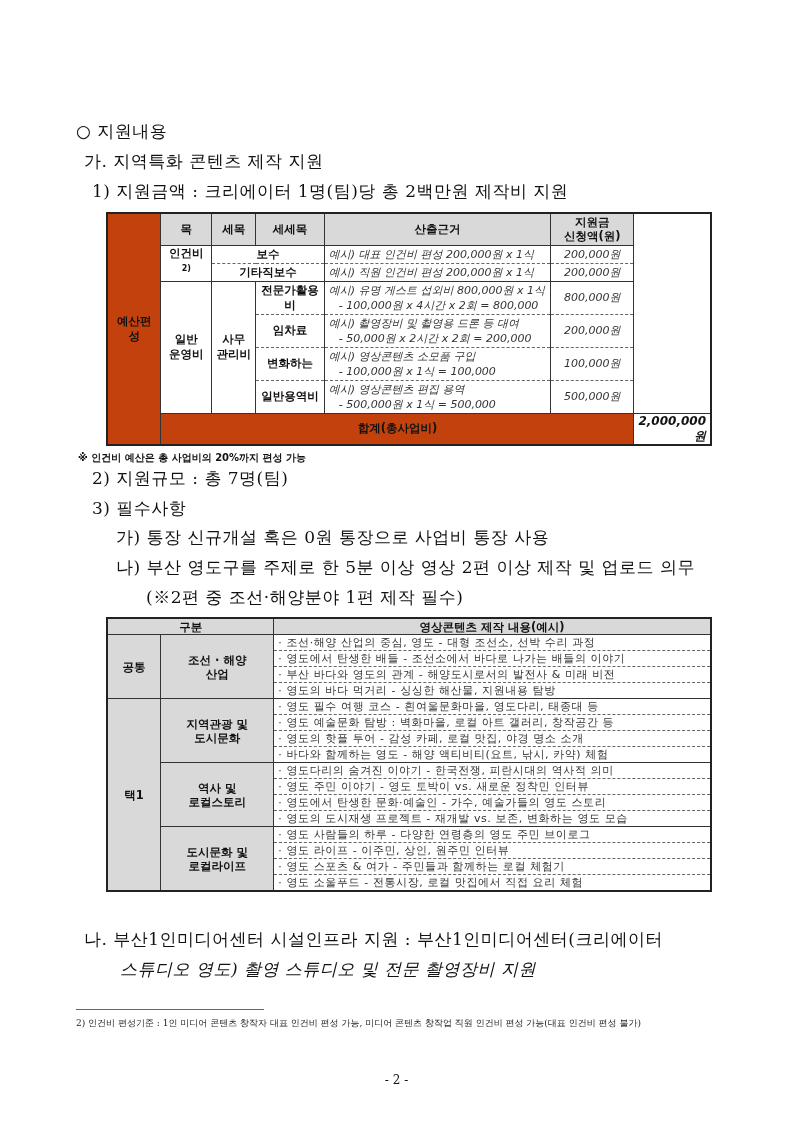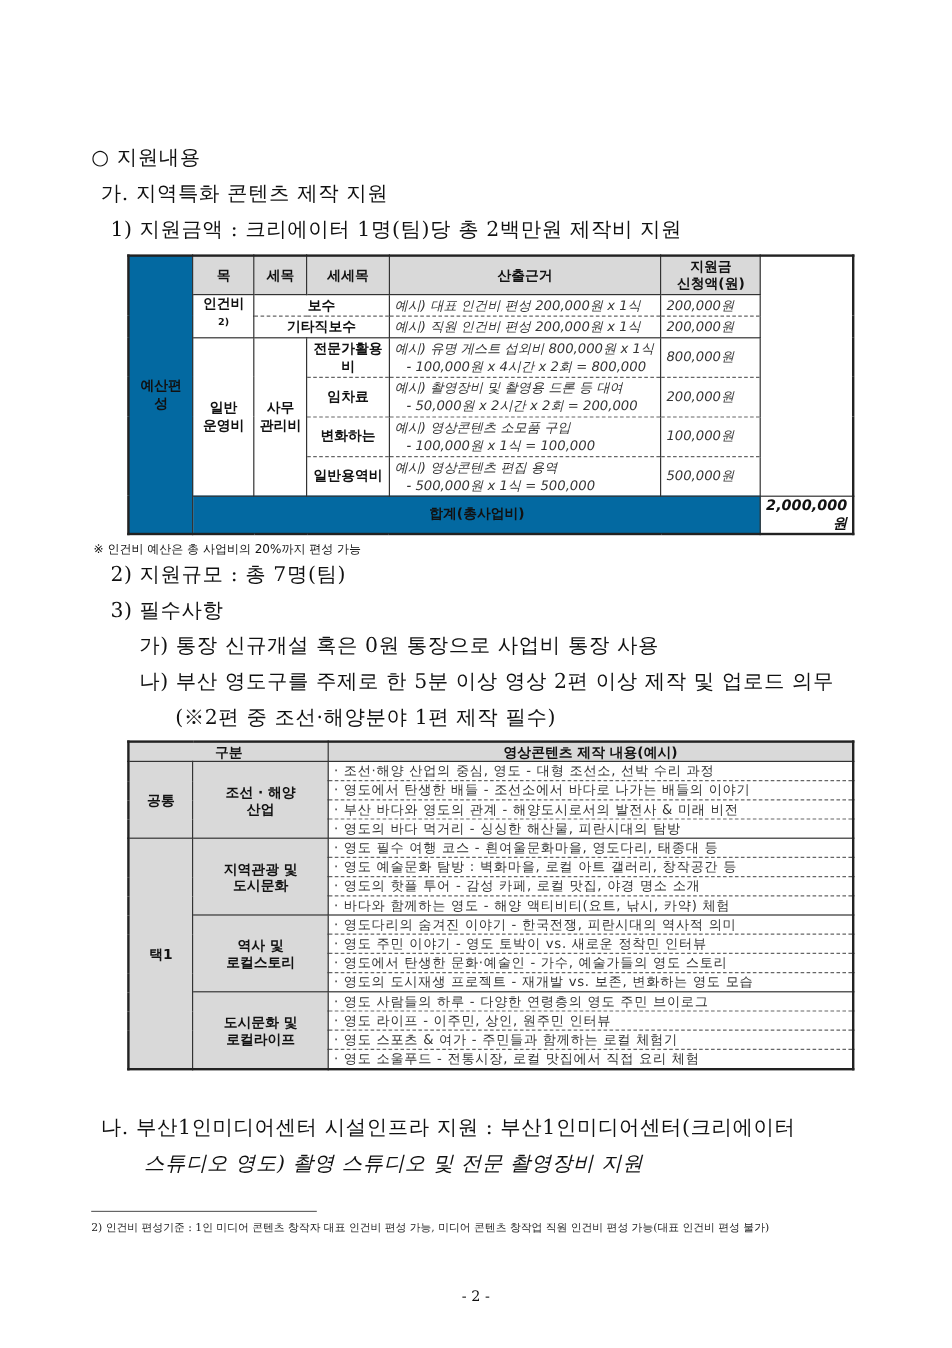--- a/index.html
+++ b/index.html
@@ -5,40 +5,40 @@
   html, body { margin: 0; padding: 0; background: #ffffff; }
   body { width: 793px; height: 1123px; position: relative; overflow: hidden;
          font-family: "DejaVu Serif", "Liberation Serif", serif; color: #111; }
   .abs { position: absolute; }
   .line { position: absolute; white-space: nowrap; font-size: 17px; letter-spacing: 0.5px; }
 
   
   table { border-collapse: collapse; position: absolute; }
   .bt { left: 106px; top: 212px; width: 606px; font-family: "DejaVu Sans", "Liberation Sans", sans-serif; font-size: 11.5px; }
   .bt td { border: 1px solid #333; padding: 0 4px; height: 17px; line-height: 15px; }
-  .bt .gray { background: #0369a1; }
+  .bt .gray { background: #c2410c; }
   .bt .hdr { background: #d9d9d9; font-weight: bold; text-align: center; }
   .bt .c { text-align: center; font-weight: bold; }
   .bt .it { font-style: italic; color: #333; font-size: 11px; }
-  .bt .amt { font-style: italic; text-align: left; color: #333; font-size: 11px; }
+  .bt .amt { font-style: italic; text-align: center; color: #333; font-size: 11px; }
   .bt .dash-b { border-bottom: 1px dashed #666; }
   .bt .dash-t { border-top: 1px dashed #666; }
   .bt .total-amt { font-style: italic; font-weight: bold; text-align: right; font-size: 12px; }
   .outer { border: 2px solid #222 !important; }
 
   
   .ct { left: 106px; top: 617px; width: 606px; font-family: "DejaVu Sans", "Liberation Sans", sans-serif; font-size: 11.5px; }
   .ct td { border: 1px solid #333; padding: 0 4px; height: 15px; line-height: 14px; }
   .ct .hdr { background: #d9d9d9; font-weight: bold; text-align: center; }
   .ct .cat { background: #d9d9d9; font-weight: bold; text-align: center; }
   .ct .item { color: #333; border-top: 1px dashed #666; border-bottom: 1px dashed #666; white-space: nowrap; font-size: 11px; letter-spacing: 0.6px; }
   .ct .item.first { border-top: 1px solid #333; }
   .ct .item.last { border-bottom: 1px solid #333; }
 
-  .note { font-family: "DejaVu Sans", "Liberation Sans", sans-serif; font-weight: normal; font-size: 10px; }
+  .note { font-family: "DejaVu Sans", "Liberation Sans", sans-serif; font-weight: bold; font-size: 10px; }
   .footrule { position: absolute; left: 76px; top: 1009px; width: 188px; height: 0; border-top: 1.5px solid #666; }
   .footnote { position: absolute; left: 76px; top: 1017px; font-size: 9px; white-space: nowrap; color: #222; }
   .pagenum { position: absolute; left: 0; width: 793px; top: 1073px; text-align: center; font-size: 12px; }
 </style>
 </head>
 <body>
 
 <div class="line" style="left:76px; top:120px;">
   <span>○</span>
   <span>지원내용</span>
@@ -153,21 +153,21 @@
         </td>
     <td class="item first">· 조선·해양 산업의 중심, 영도 - 대형 조선소, 선박 수리 과정</td>
   </tr>
   <tr>
         <td class="item">· 영도에서 탄생한 배들 - 조선소에서 바다로 나가는 배들의 이야기</td>
       </tr>
   <tr>
         <td class="item">· 부산 바다와 영도의 관계 - 해양도시로서의 발전사 &amp; 미래 비전</td>
       </tr>
   <tr>
-        <td class="item last">· 영도의 바다 먹거리 - 싱싱한 해산물, 피란시대의 탐방</td>
+        <td class="item last">· 영도의 바다 먹거리 - 싱싱한 해산물, 지원내용 탐방</td>
       </tr>
 
   <tr>
     <td class="cat" rowspan="12">택1</td>
     <td class="cat" rowspan="4">
           <div>지역관광 및</div>
           <div>도시문화</div>
         </td>
     <td class="item first">· 영도 필수 여행 코스 - 흰여울문화마을, 영도다리, 태종대 등</td>
   </tr>

